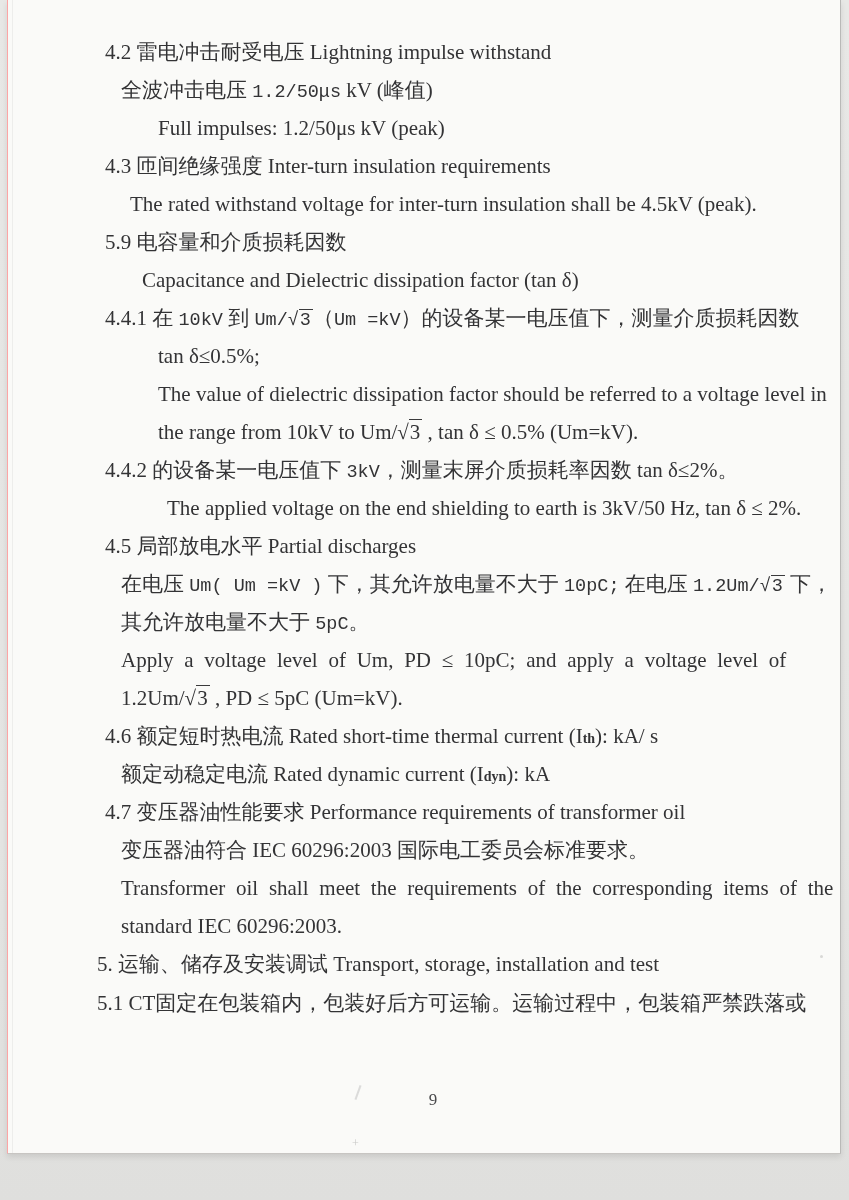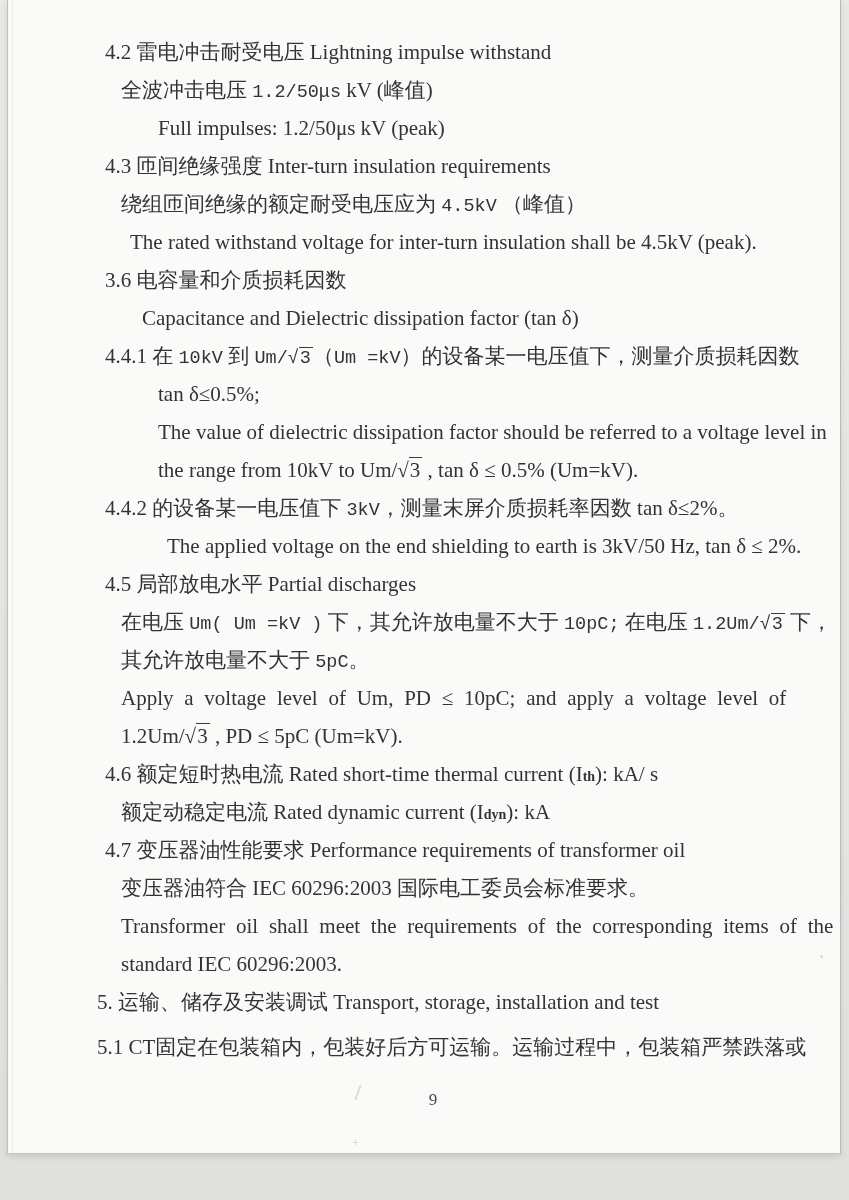--- a/index.html
+++ b/index.html
@@ -24,21 +24,21 @@
   .content{padding-top:33px;position:relative;}
   .line{height:38px;line-height:38px;font-size:21px;white-space:nowrap;}
   .k-sec{padding-left:97px;}
   .k-sec5{padding-left:89px;}
   .k-i1{padding-left:122px;}
   .k-i2{padding-left:113px;}
   .k-i2b{padding-left:134px;}
   .k-i3{padding-left:150px;}
   .k-i4{padding-left:159px;}
   .k-just{word-spacing:5.5px;}
-  .k-gap{margin-top:7px;}
+  .k-gap{margin-top:1px;}
   .seg-m{font-family:"Liberation Mono","DejaVu Sans Mono",monospace;font-size:18.5px;}
   .seg-subb{font-weight:700;font-size:14px;}
   .sqrt{display:inline;}
   .sqrt .rad{border-top:1.5px solid #3a3a3c;padding:0 2px 0 1px;}
   .sqrt.m{font-family:"Liberation Mono","DejaVu Sans Mono",monospace;font-size:18.5px;}
   .page-number{
     position:absolute;top:1090px;left:0;width:100%;text-align:center;
     font-size:17px;color:#4a4a4c;padding-left:18px;box-sizing:border-box;
   }
   .artifact{position:absolute;pointer-events:none;}
@@ -48,23 +48,22 @@
 </style>
 </head>
 <body>
 
 <div class="paper">
   <div class="content" id="doc-lines">
       <div class="line k-sec"><span class="seg">4.2 雷电冲击耐受电压  Lightning impulse withstand</span></div>
       <div class="line k-i2"><span class="seg">全波冲击电压 </span><span class="seg-m">1.2/50μs</span><span class="seg">   kV (峰值)</span></div>
       <div class="line k-i3"><span class="seg">Full impulses: 1.2/50μs   kV (peak)</span></div>
       <div class="line k-sec"><span class="seg">4.3 匝间绝缘强度 Inter-turn insulation requirements</span></div>
-      <div class="line k-i2"><span class="seg">绕组匝间绝缘的额定耐受电压应为 </span><span class="seg-m">4.5kV</span><span class="seg"> （峰值）</span></div>
       <div class="line k-i1"><span class="seg">The rated withstand voltage for inter-turn insulation shall be 4.5kV (peak).</span></div>
-      <div class="line k-sec"><span class="seg">3.6 电容量和介质损耗因数</span></div>
+      <div class="line k-sec"><span class="seg">5.9 电容量和介质损耗因数</span></div>
       <div class="line k-i2b"><span class="seg">Capacitance and Dielectric dissipation factor (tan δ)</span></div>
       <div class="line k-sec"><span class="seg">4.4.1 在 </span><span class="seg-m">10kV</span><span class="seg"> 到 </span><span class="seg-m">Um/</span><span class="sqrt m"><span class="rsign">√</span><span class="rad">3</span></span><span class="seg">（</span><span class="seg-m">Um =kV</span><span class="seg">）的设备某一电压值下，测量介质损耗因数</span></div>
       <div class="line k-i3"><span class="seg">tan δ≤0.5%;</span></div>
       <div class="line k-i3"><span class="seg">The value of dielectric dissipation factor should be referred to a voltage level in</span></div>
       <div class="line k-i3"><span class="seg">the range from 10kV to Um/</span><span class="sqrt"><span class="rsign">√</span><span class="rad">3</span></span><span class="seg"> , tan δ ≤ 0.5% (Um=kV).</span></div>
       <div class="line k-sec"><span class="seg">4.4.2 的设备某一电压值下 </span><span class="seg-m">3kV</span><span class="seg">，测量末屏介质损耗率因数 tan δ≤2%。</span></div>
       <div class="line k-i4"><span class="seg">The applied voltage on the end shielding to earth is 3kV/50 Hz, tan δ ≤ 2%.</span></div>
       <div class="line k-sec"><span class="seg">4.5 局部放电水平 Partial discharges</span></div>
       <div class="line k-i2"><span class="seg">在电压 </span><span class="seg-m">Um( Um =kV )</span><span class="seg"> 下，其允许放电量不大于 </span><span class="seg-m">10pC;</span><span class="seg"> 在电压 </span><span class="seg-m">1.2Um/</span><span class="sqrt m"><span class="rsign">√</span><span class="rad">3</span></span><span class="seg"> 下，</span></div>
       <div class="line k-i2"><span class="seg">其允许放电量不大于 </span><span class="seg-m">5pC</span><span class="seg">。</span></div>

